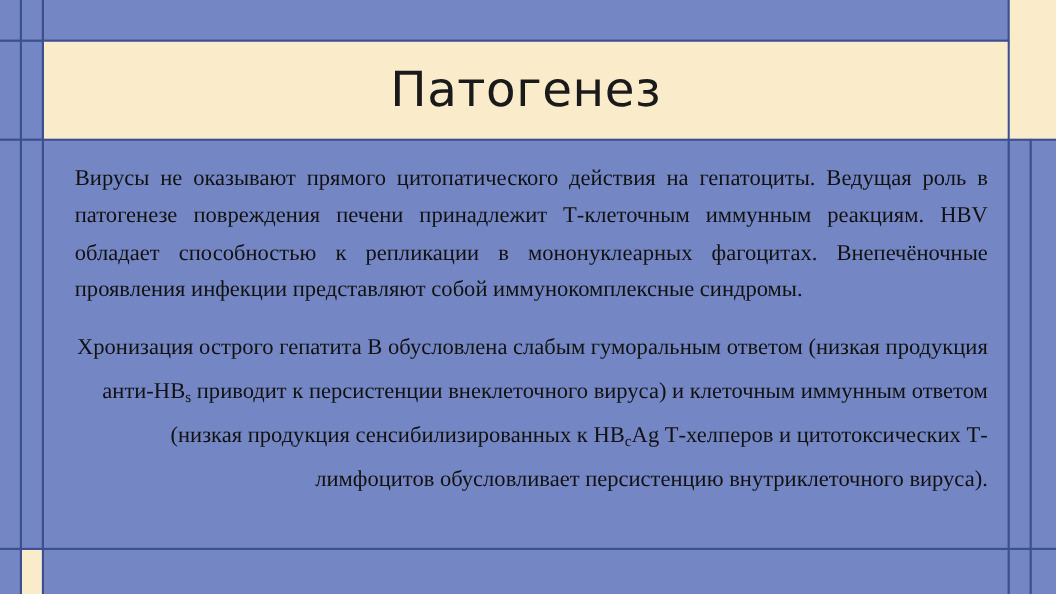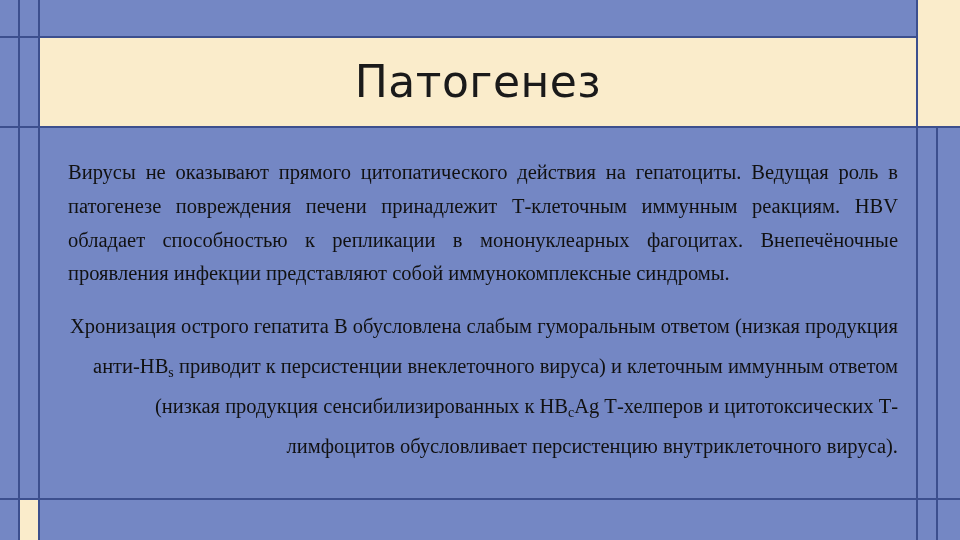--- a/index.html
+++ b/index.html
@@ -83,21 +83,21 @@
     font-size: 44px;
     color: #1a1a1a;
     letter-spacing: 0.5px;
     line-height: 1;
   }
 
   
   .body-area {
     position: absolute;
     left: 68px;
-    top: 156px;
+    top: 146px;
     width: 830px;
   }
   p {
     margin: 0;
     color: #111111;
     font-size: 20.5px;
   }
   p.just {
     text-align: justify;
     text-align-last: left;

